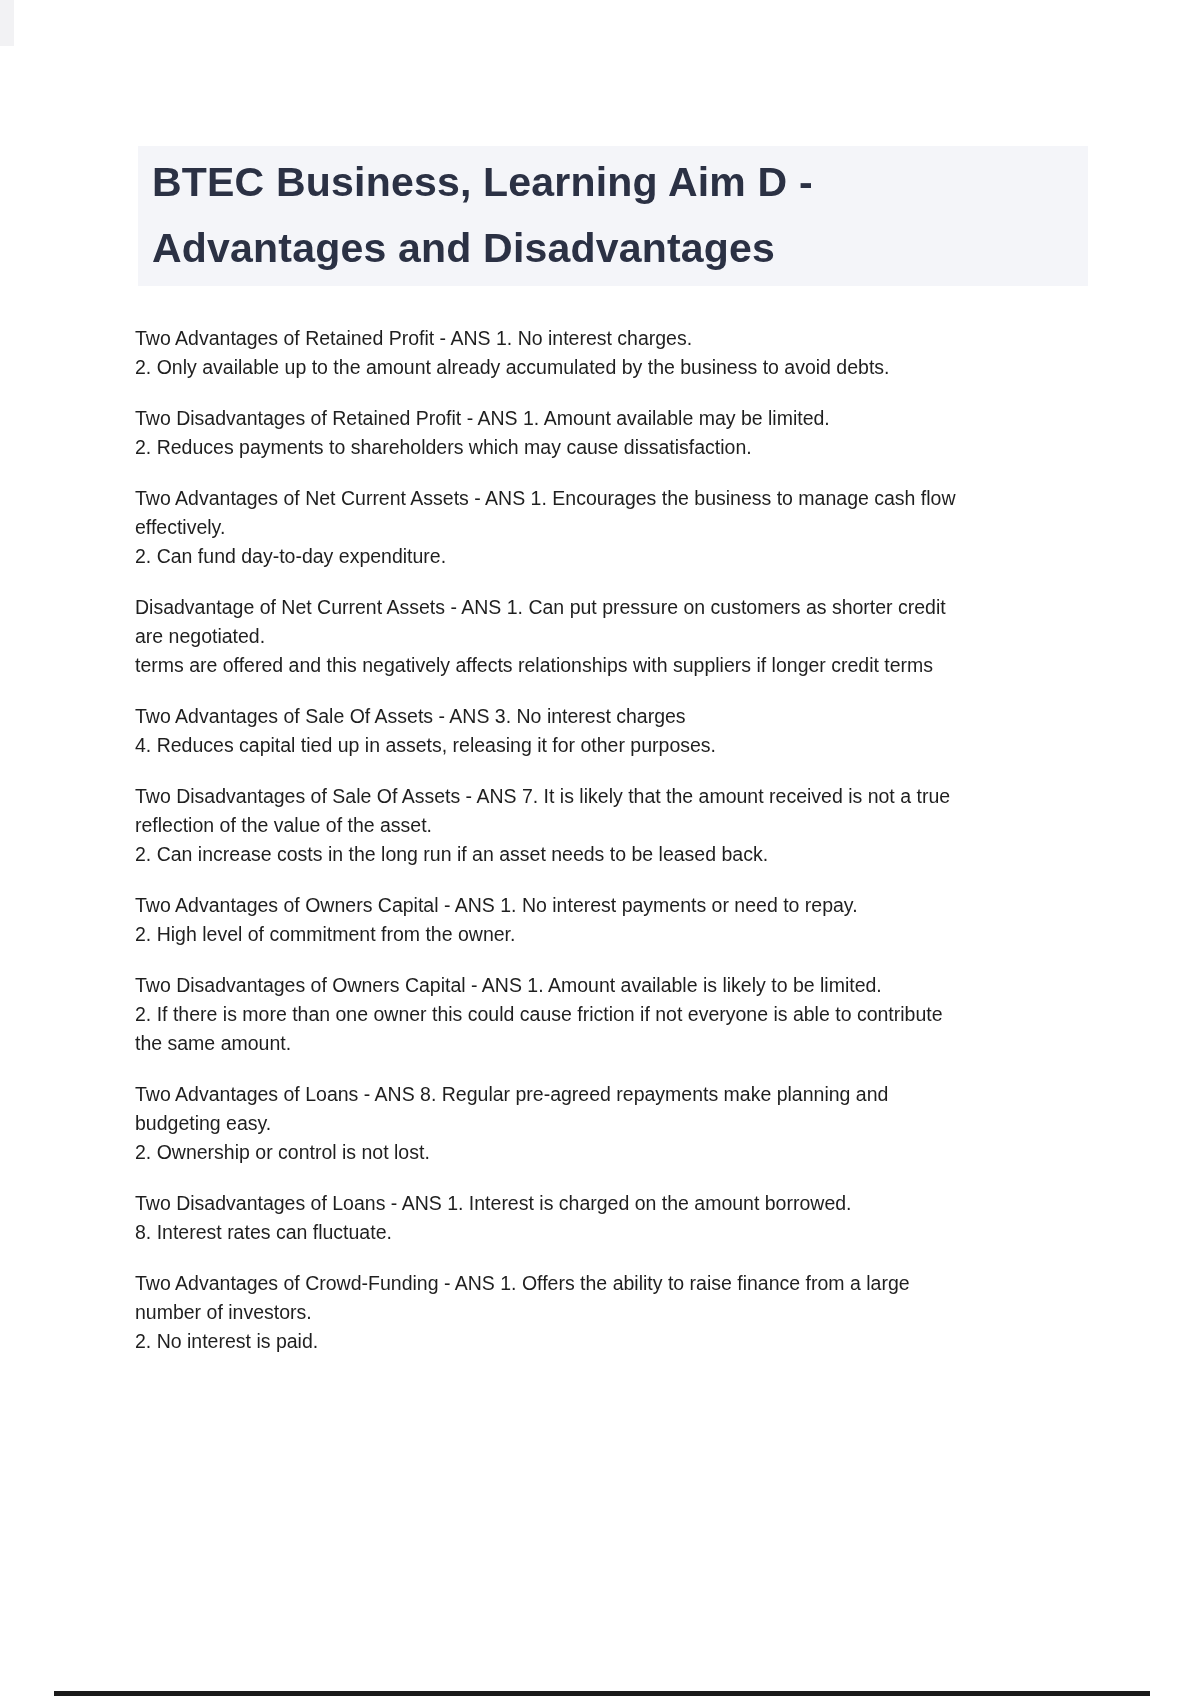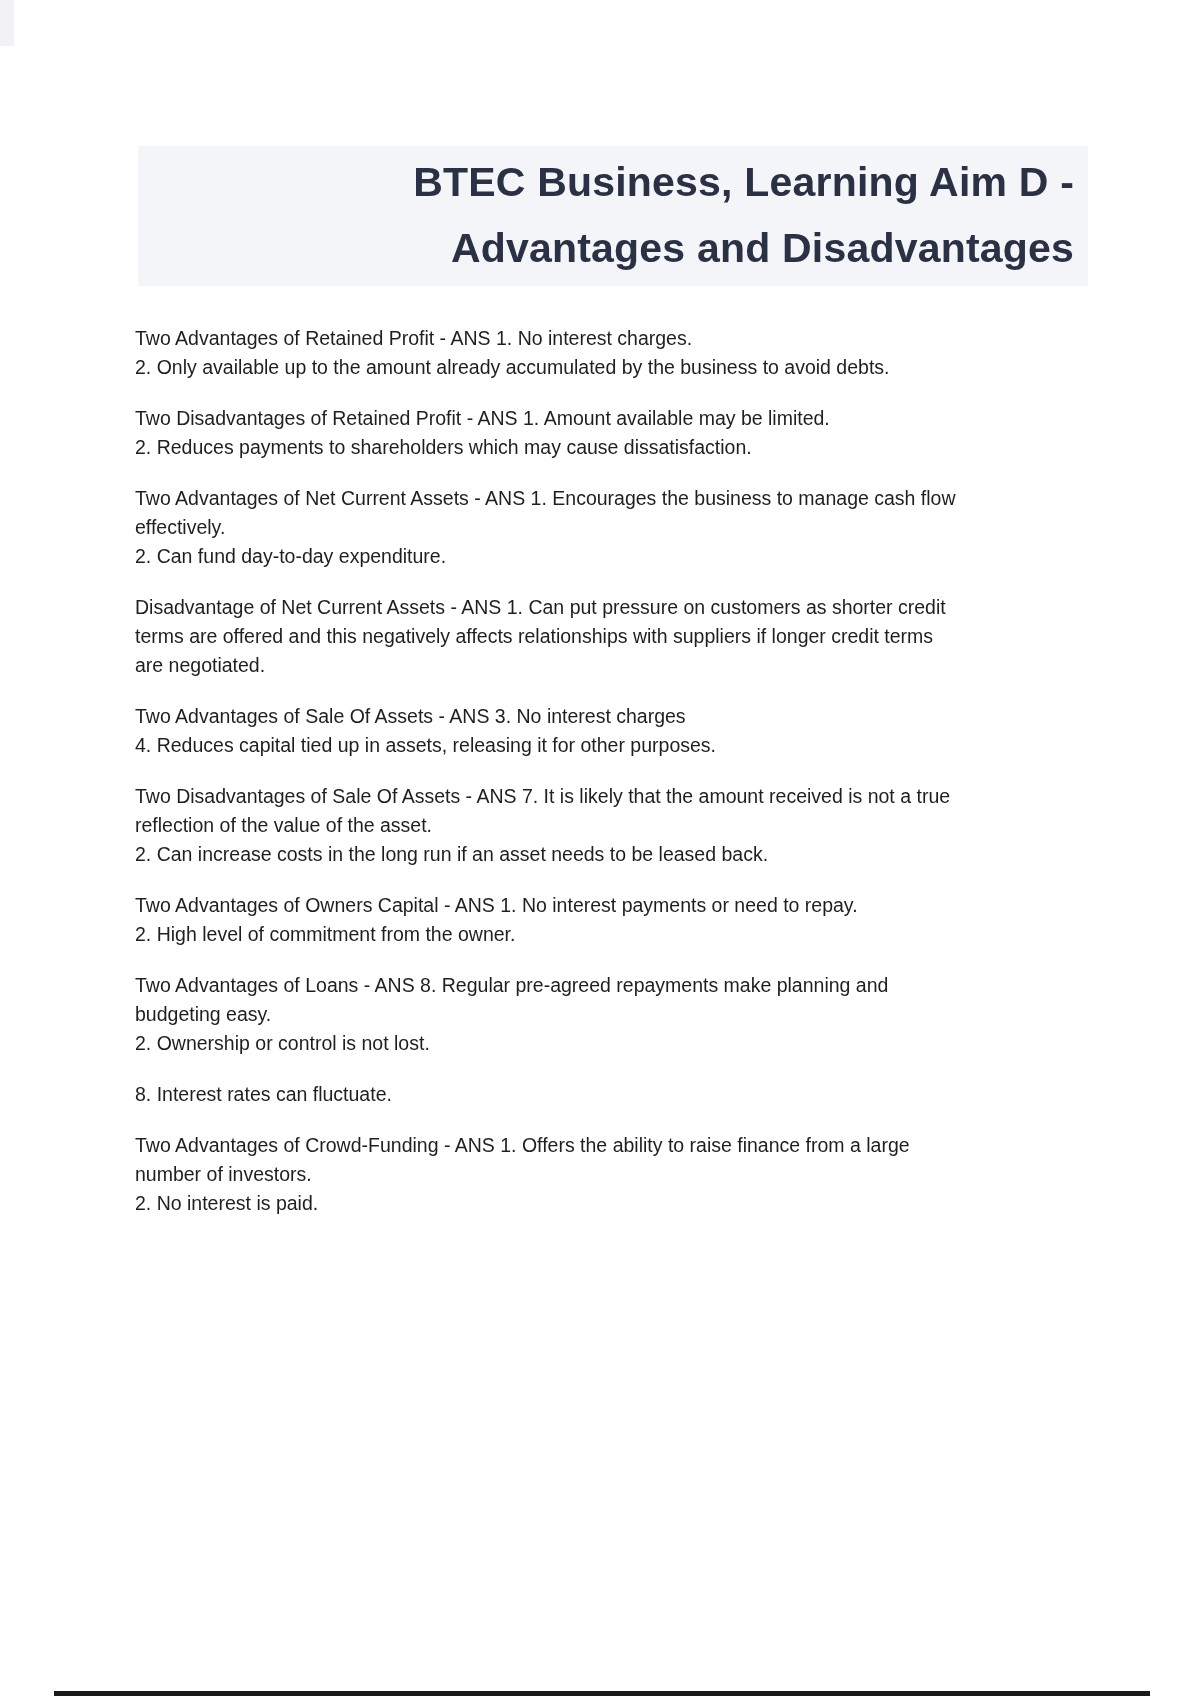--- a/index.html
+++ b/index.html
@@ -38,21 +38,20 @@
     font-family: "Liberation Sans", sans-serif;
     font-weight: bold;
     font-size: 41px;
     line-height: 66px;
     letter-spacing: 0.2px;
     color: var(--title-color, #2b3144);
   }
   .title-line {
     display: block;
     white-space: nowrap;
-    text-align: right;
   }
   .content {
     position: absolute;
     left: 135px;
     top: 308px;
     width: 945px;
     font-family: "Liberation Sans", sans-serif;
     font-size: 19.5px;
     line-height: 29px;
     color: var(--body-color, #1f1f1f);
@@ -96,42 +95,48 @@
         <div class="qa-line">Two Disadvantages of Retained Profit - ANS 1. Amount available may be limited.</div>
         <div class="qa-line">2. Reduces payments to shareholders which may cause dissatisfaction.</div>
       </div>
       <div class="qa">
         <div class="qa-line">Two Advantages of Net Current Assets - ANS 1. Encourages the business to manage cash flow</div>
         <div class="qa-line">effectively.</div>
         <div class="qa-line">2. Can fund day-to-day expenditure.</div>
       </div>
       <div class="qa">
         <div class="qa-line">Disadvantage of Net Current Assets - ANS 1. Can put pressure on customers as shorter credit</div>
+        <div class="qa-line">are negotiated.</div>
         <div class="qa-line">terms are offered and this negatively affects relationships with suppliers if longer credit terms</div>
-        <div class="qa-line">are negotiated.</div>
       </div>
       <div class="qa">
         <div class="qa-line">Two Advantages of Sale Of Assets - ANS 3. No interest charges</div>
         <div class="qa-line">4. Reduces capital tied up in assets, releasing it for other purposes.</div>
       </div>
       <div class="qa">
         <div class="qa-line">Two Disadvantages of Sale Of Assets - ANS 7. It is likely that the amount received is not a true</div>
         <div class="qa-line">reflection of the value of the asset.</div>
         <div class="qa-line">2. Can increase costs in the long run if an asset needs to be leased back.</div>
       </div>
       <div class="qa">
         <div class="qa-line">Two Advantages of Owners Capital - ANS 1. No interest payments or need to repay.</div>
         <div class="qa-line">2. High level of commitment from the owner.</div>
       </div>
       <div class="qa">
+        <div class="qa-line">Two Disadvantages of Owners Capital - ANS 1. Amount available is likely to be limited.</div>
+        <div class="qa-line">2. If there is more than one owner this could cause friction if not everyone is able to contribute</div>
+        <div class="qa-line">the same amount.</div>
+      </div>
+      <div class="qa">
         <div class="qa-line">Two Advantages of Loans - ANS 8. Regular pre-agreed repayments make planning and</div>
         <div class="qa-line">budgeting easy.</div>
         <div class="qa-line">2. Ownership or control is not lost.</div>
       </div>
       <div class="qa">
+        <div class="qa-line">Two Disadvantages of Loans - ANS 1. Interest is charged on the amount borrowed.</div>
         <div class="qa-line">8. Interest rates can fluctuate.</div>
       </div>
       <div class="qa">
         <div class="qa-line">Two Advantages of Crowd-Funding - ANS 1. Offers the ability to raise finance from a large</div>
         <div class="qa-line">number of investors.</div>
         <div class="qa-line">2. No interest is paid.</div>
       </div>
     </main>
 
   <div class="bottom-rule"></div>

